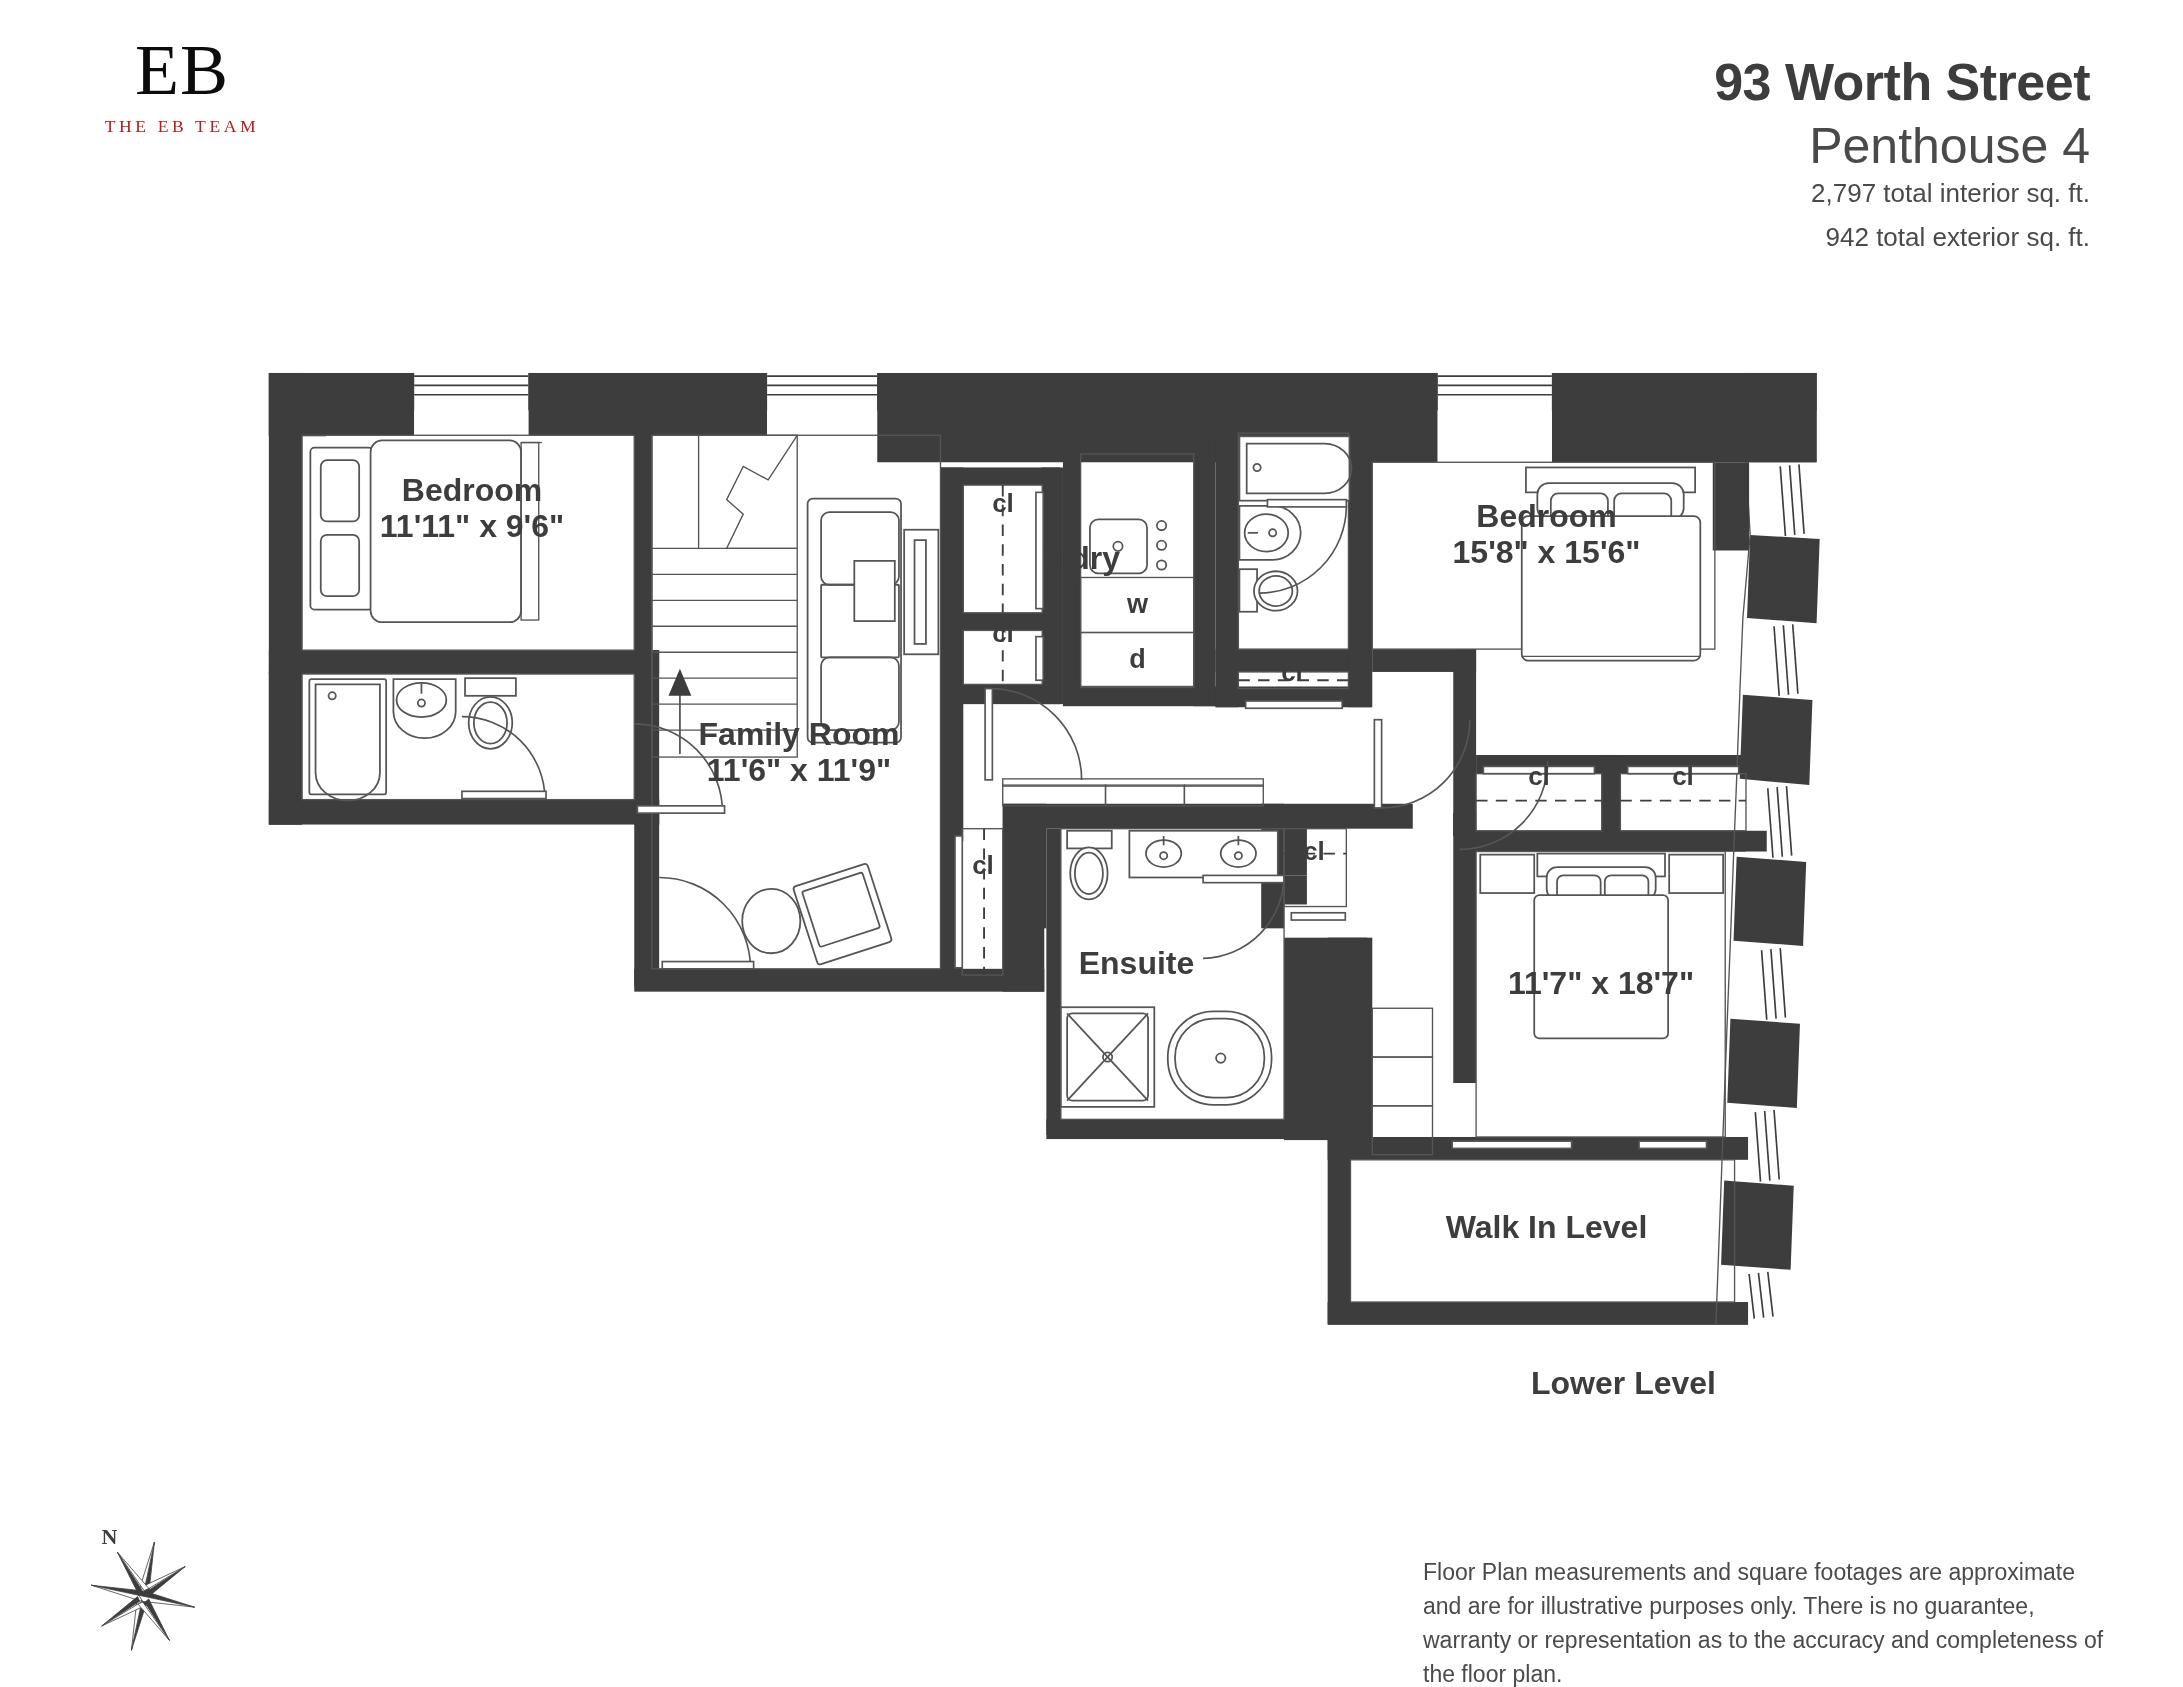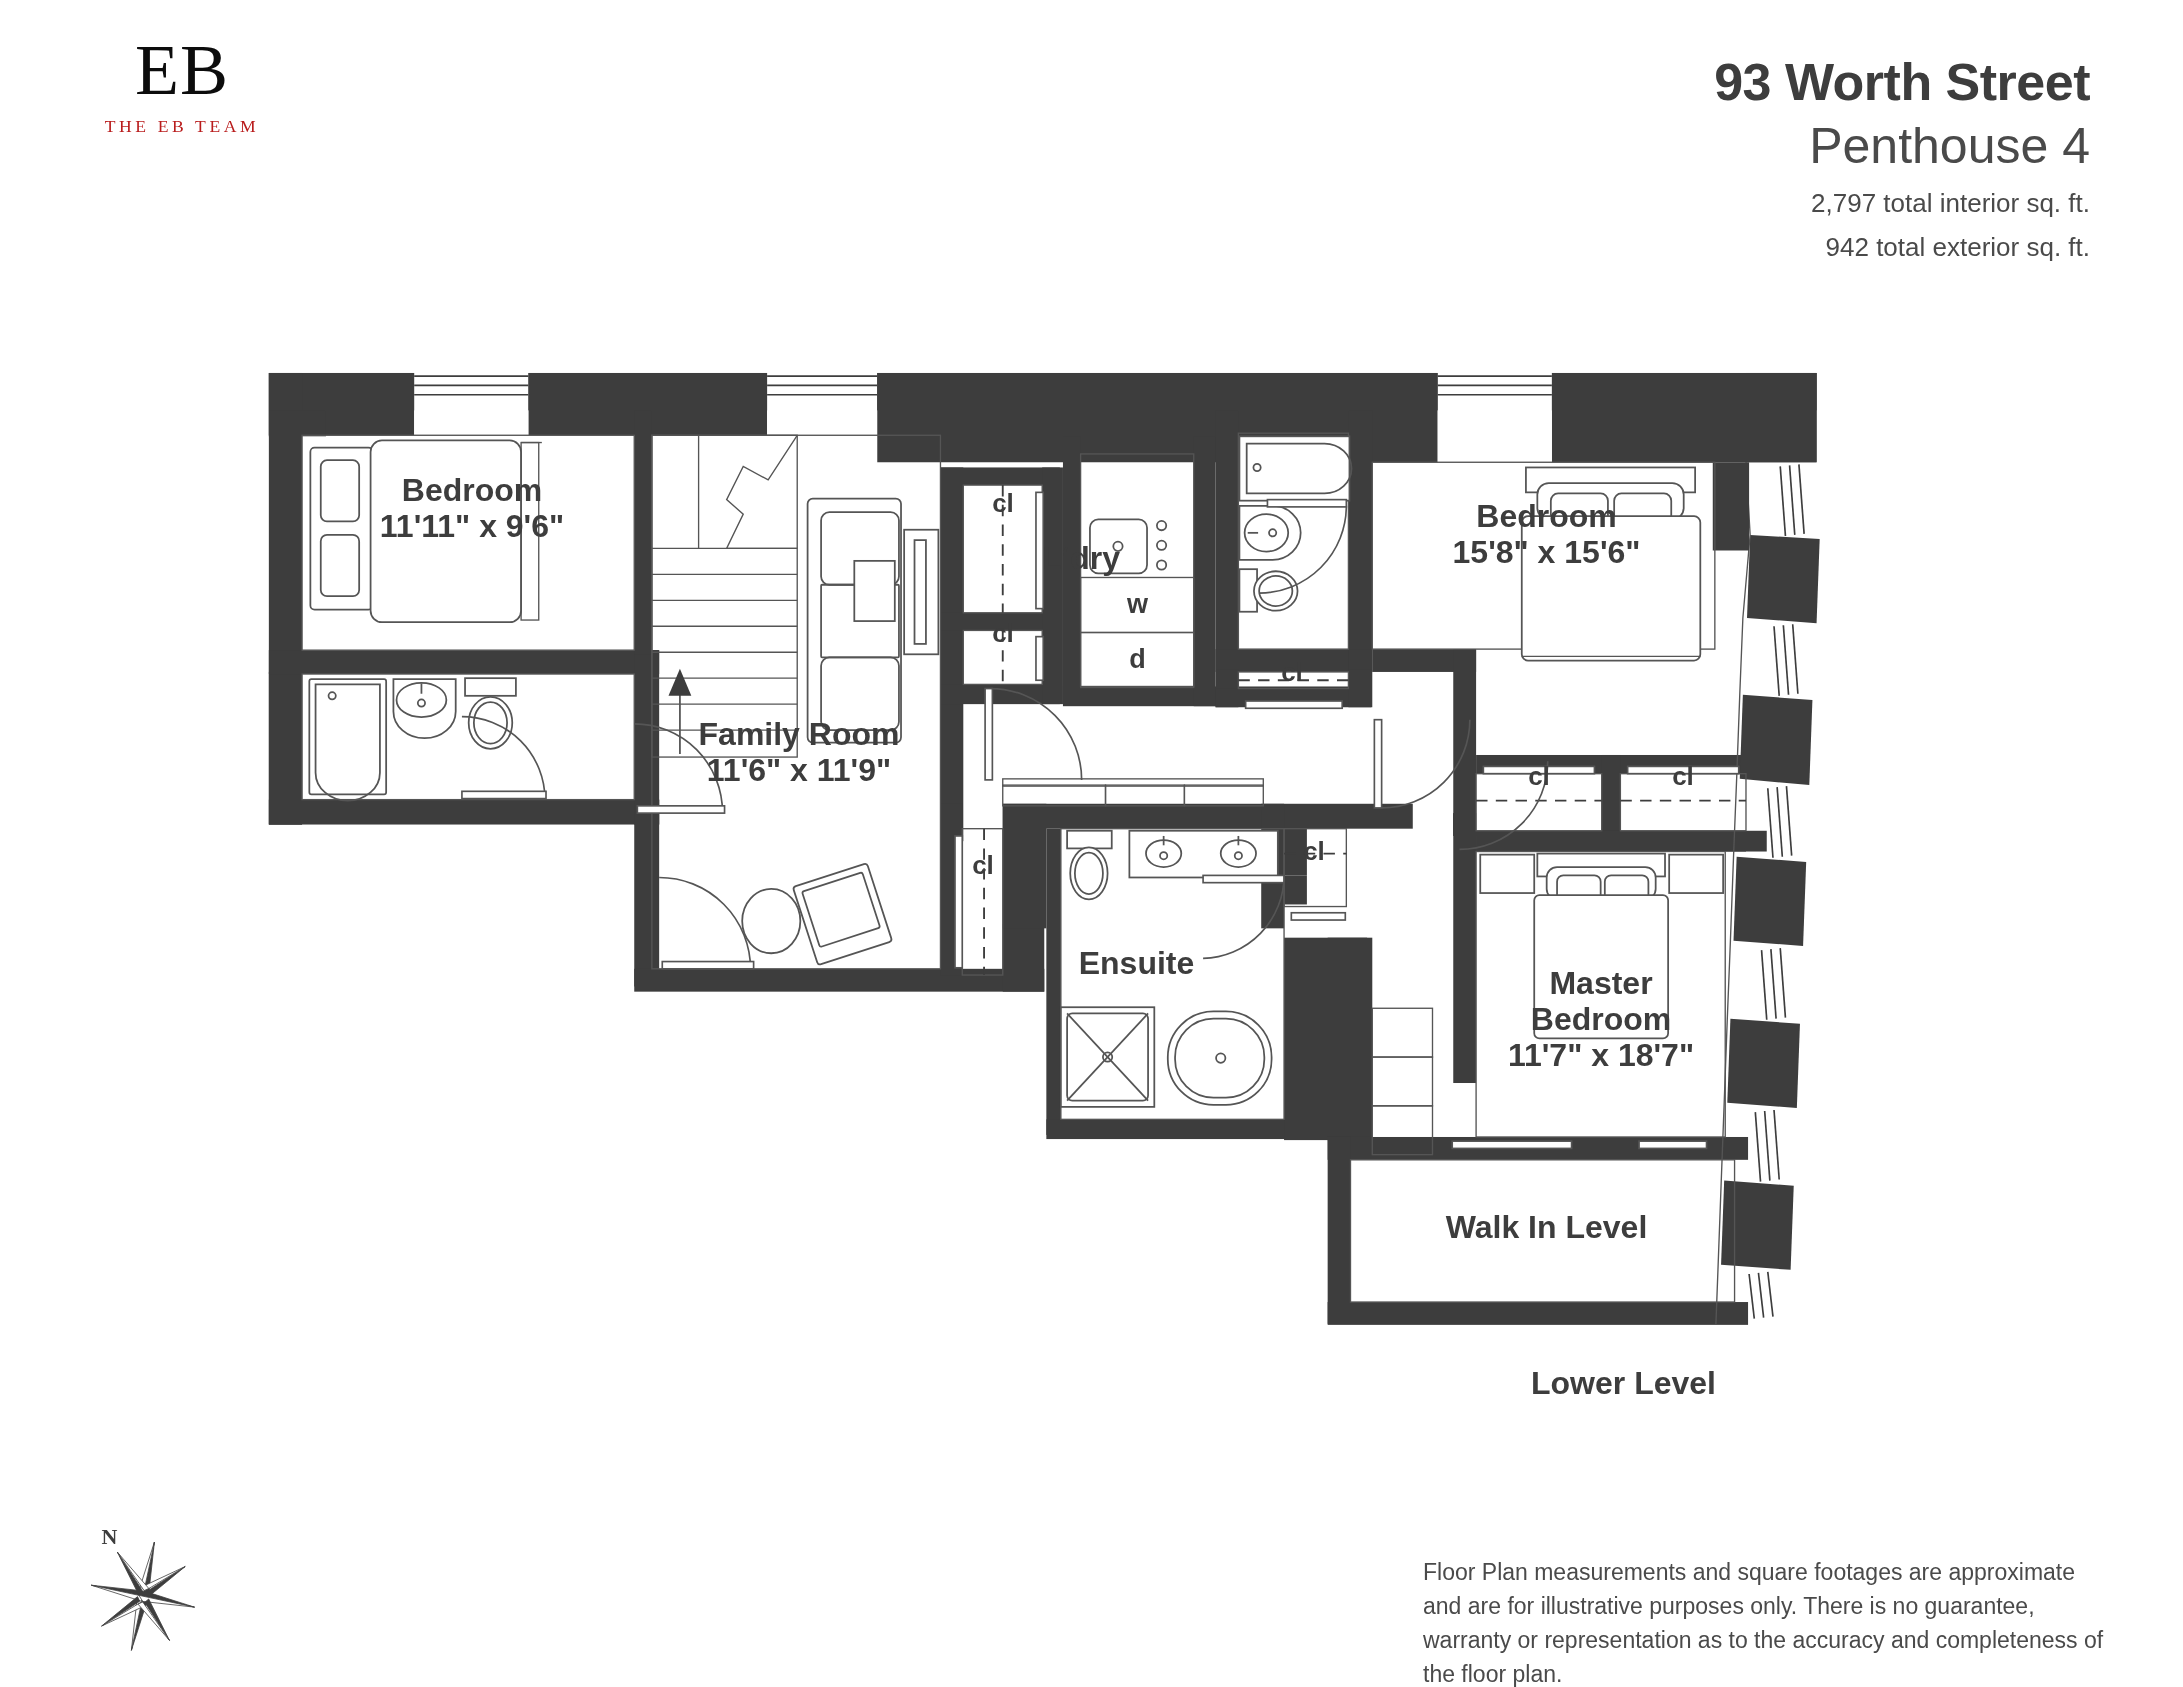--- a/index.html
+++ b/index.html
@@ -57,21 +57,21 @@
   #header-block .unit {
     font-size: 50px;
     line-height: 1.25;
     margin-top: 5.2px;
     color: #4a4a4a;
     font-weight: 400;
   }
   #header-block .sqft {
     font-size: 26px;
     line-height: 1.05;
-    margin-top: 13px;
+    margin-top: 3px;
     color: #4a4a4a;
     font-weight: 400;
   }
   #header-block .sqft.second { margin-top: 16.6px; }
 
   
   #plan-stage {
     position: absolute;
     left: 0;
     top: 0;
@@ -571,21 +571,20 @@
 <div class="room-label rl-big" style="left:1391px; top:498px; width:311px;">
   <span class="rname">Bedroom</span>
   <span class="rdim">15'8" x 15'6"</span>
 </div>
 
 <div class="room-label rl-big" style="left:1043px; top:945px; width:187px;">
   <span class="rname">Ensuite</span>
 </div>
 
 <div class="room-label rl-big" style="left:1479px; top:965px; width:244px;">
-  <span class="rname" style="white-space:normal;">Master Bedroom</span>
   <span class="rdim">11'7" x 18'7"</span>
 </div>
 
 <div class="room-label rl-big" style="left:1365px; top:1209px; width:363px;">
   <span class="rname">Walk In Level</span>
 </div>
 
 <div class="cl-label" style="left:964px; top:488px; width:78px;">cl</div>
 <div class="cl-label" style="left:964px; top:618px; width:78px;">cl</div>
 <div class="cl-label" style="left:1253px; top:657px; width:78px;">cl</div>

